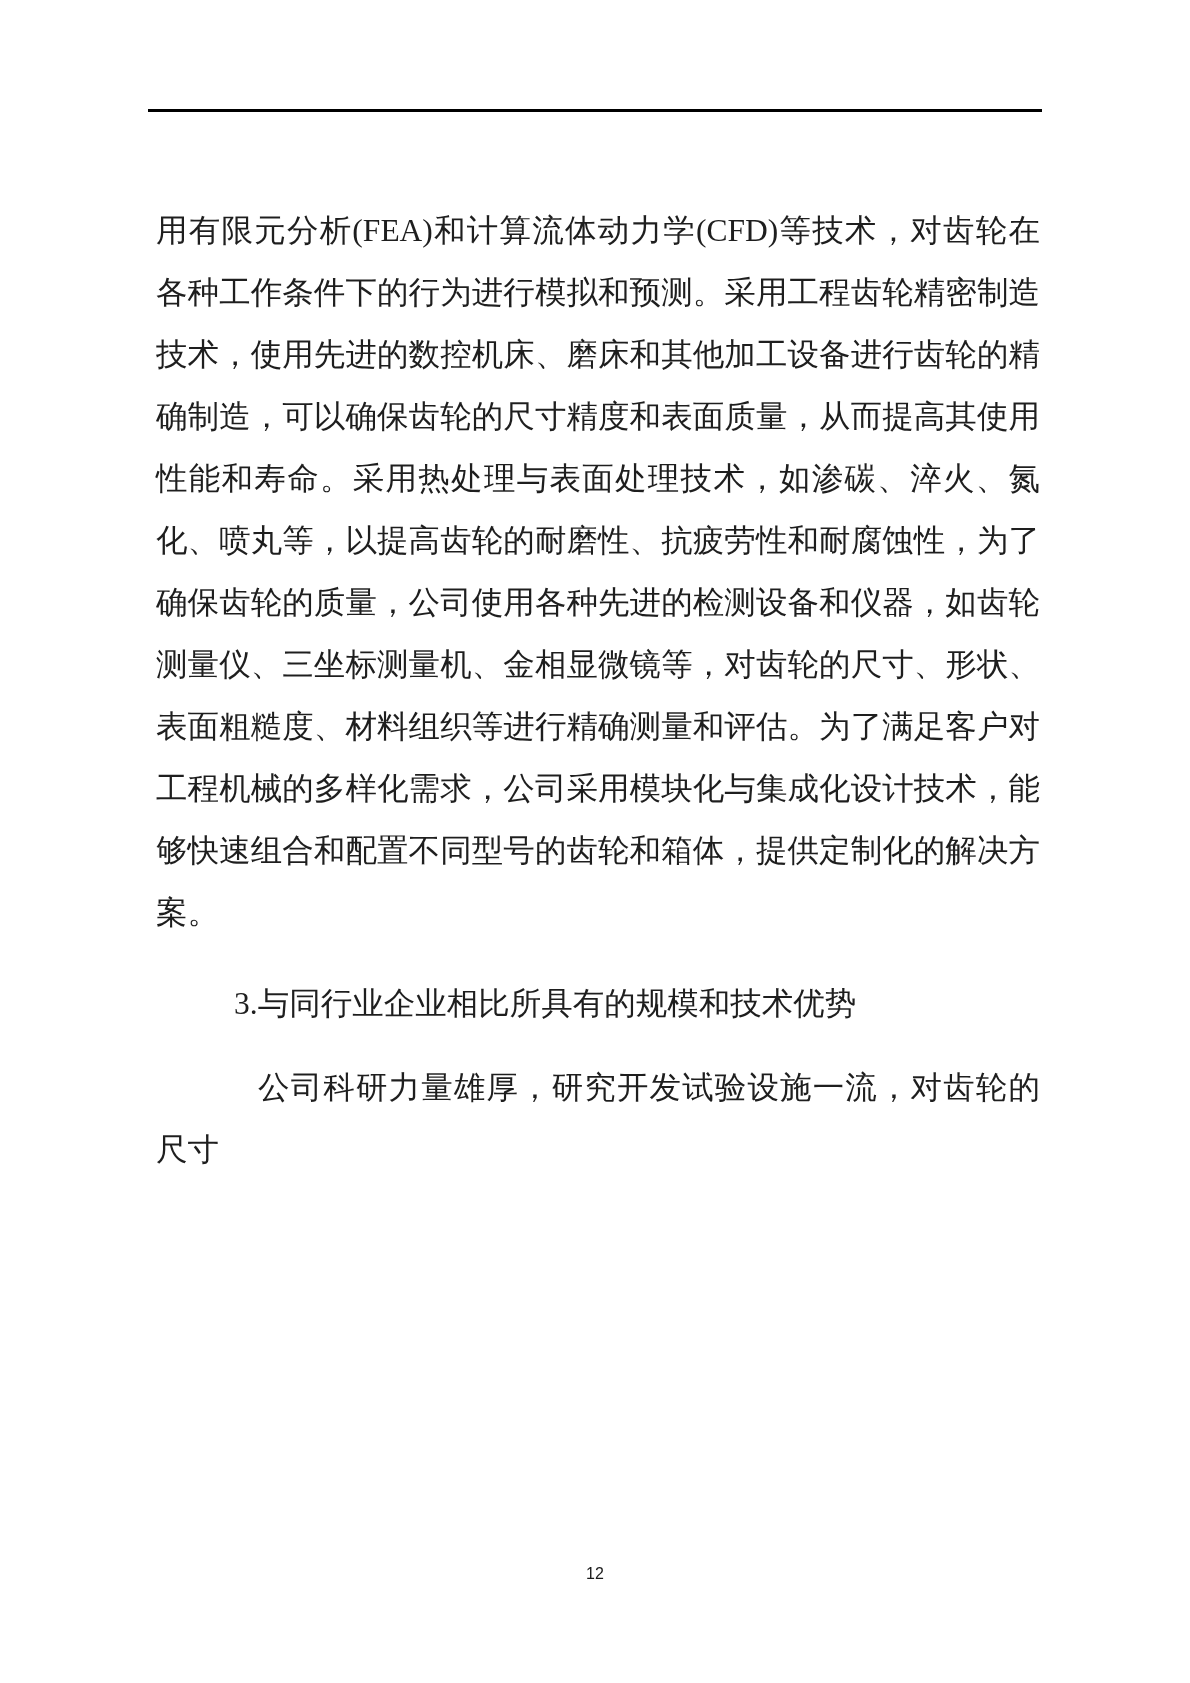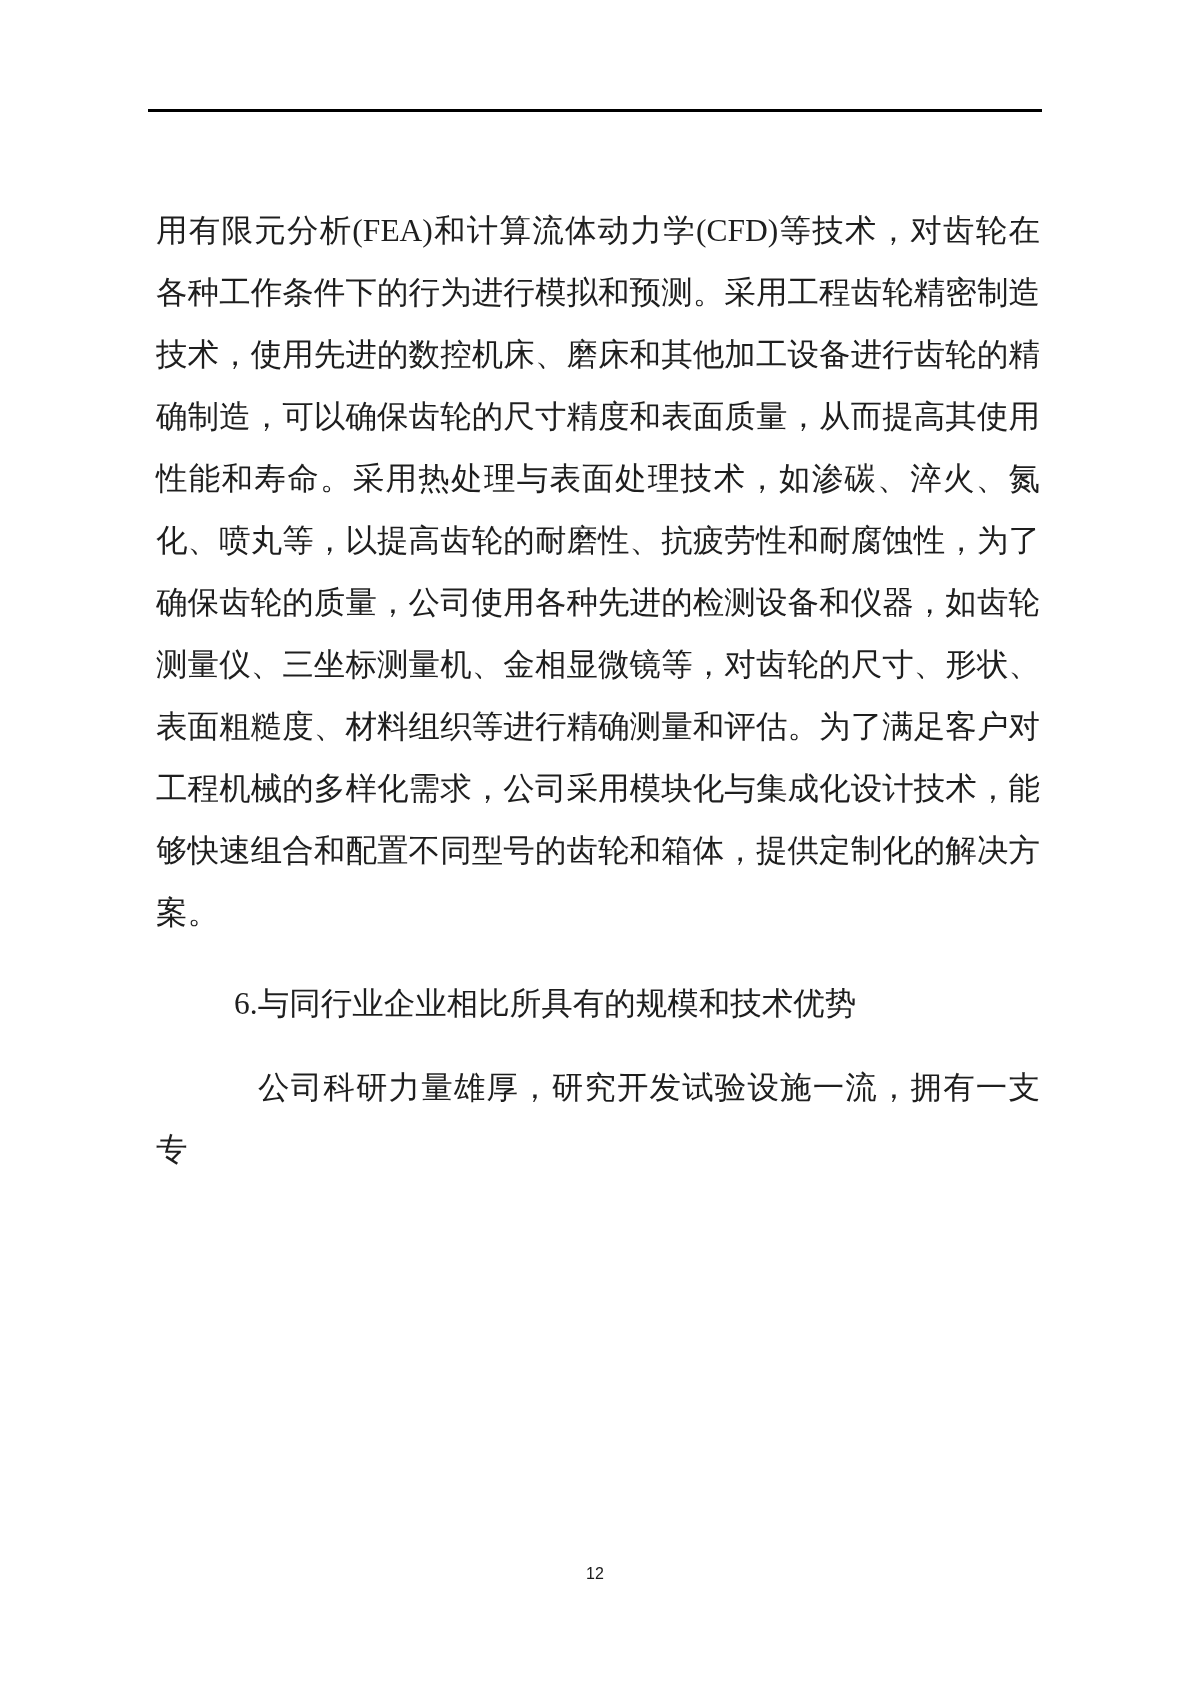--- a/index.html
+++ b/index.html
@@ -66,19 +66,19 @@
 </style>
 </head>
 <body>
 
 <div class="page">
 
   <div class="header-rule"></div>
 
   <div class="content">
     <p class="para-1">用有限元分析(FEA)和计算流体动力学(CFD)等技术，对齿轮在各种工作条件下的行为进行模拟和预测。采用工程齿轮精密制造技术，使用先进的数控机床、磨床和其他加工设备进行齿轮的精确制造，可以确保齿轮的尺寸精度和表面质量，从而提高其使用性能和寿命。采用热处理与表面处理技术，如渗碳、淬火、氮化、喷丸等，以提高齿轮的耐磨性、抗疲劳性和耐腐蚀性，为了确保齿轮的质量，公司使用各种先进的检测设备和仪器，如齿轮测量仪、三坐标测量机、金相显微镜等，对齿轮的尺寸、形状、表面粗糙度、材料组织等进行精确测量和评估。为了满足客户对工程机械的多样化需求，公司采用模块化与集成化设计技术，能够快速组合和配置不同型号的齿轮和箱体，提供定制化的解决方案。</p>
-    <p class="para-3">6.与同行业企业相比所具有的规模和技术优势</p>
-    <p class="para-4">公司科研力量雄厚，研究开发试验设施一流，拥有一支专</p>
+    <p class="para-3">3.与同行业企业相比所具有的规模和技术优势</p>
+    <p class="para-4">公司科研力量雄厚，研究开发试验设施一流，对齿轮的尺寸</p>
   </div>
 
   <div class="page-number">12</div>
 
 </div>
 
 </body></html>

